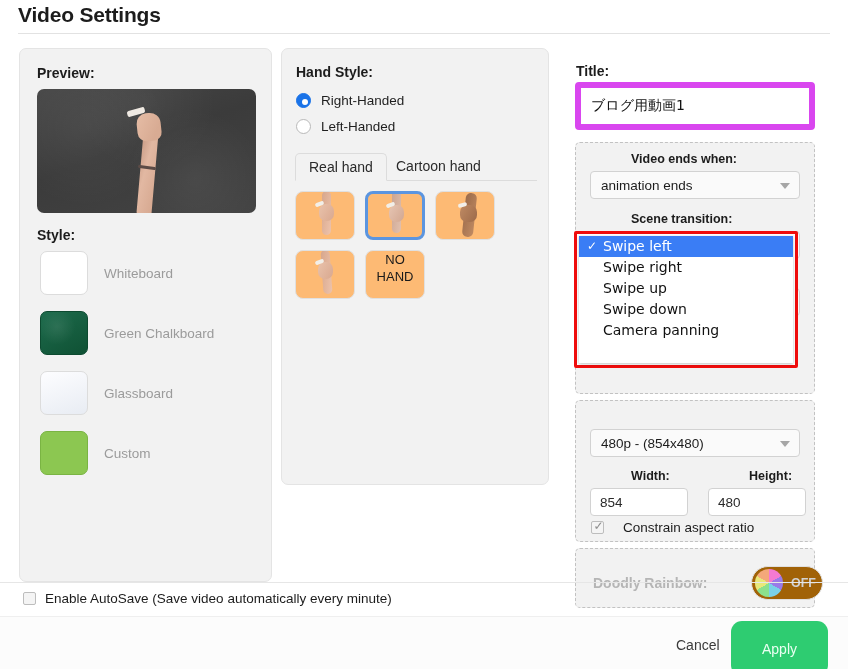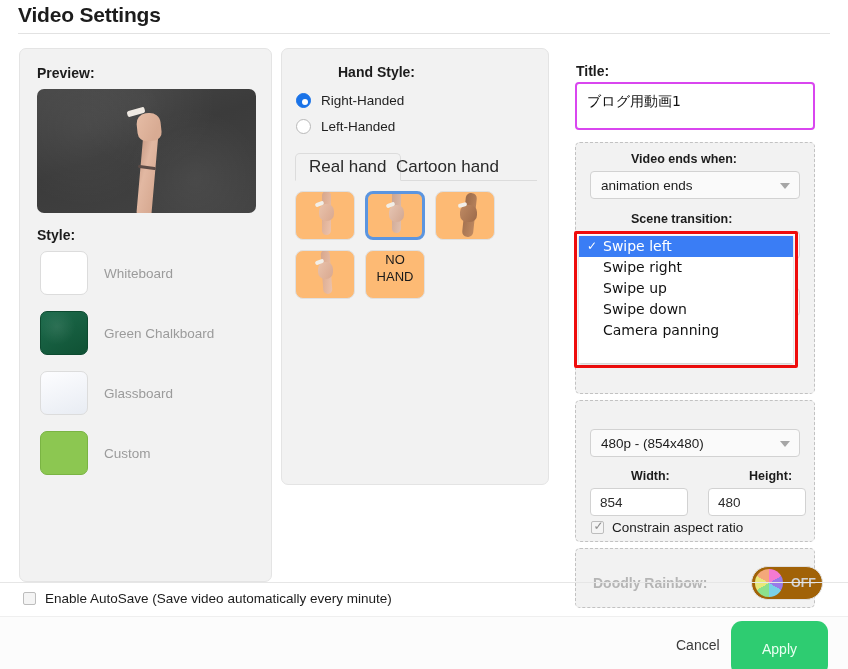--- a/index.html
+++ b/index.html
@@ -104,40 +104,40 @@
   }
   .sw-glass { background: linear-gradient(160deg,#fdfdff,#e8ecf3); }
   .sw-custom{ background: #8cc751; border-color:#7ab443; }
   .style-name {
     margin-left: 16px; font-size: 13.5px; color: #9b9b9b;
   }
   .style-row.selected .style-name { color:#161616; font-weight: bold; }
 
   
   .hand-panel { position: absolute; left:0; top:0; width: 268px; height: 437px; }
-  .hand-label { position: absolute; left: 14px; top: 15px; margin-left: 42px; }
+  .hand-label { position: absolute; left: 14px; top: 15px; }
   .radio-row { position: absolute; left: 14px; font-size: 13.5px; display:flex; align-items:center; }
   .radio-row.r1 { top: 44px; }
   .radio-row.r2 { top: 70px; }
   .radio {
     width: 15px; height: 15px; border-radius: 50%;
     border: 1px solid #b9b9b9; background: #fff; margin-right: 10px;
     flex: 0 0 auto; position: relative;
   }
   .radio.on { background: #1a73e8; border-color: #1a73e8; }
   .radio.on::after {
     content:""; position:absolute; left:4.5px; top:4.5px;
     width:6px; height:6px; border-radius:50%; background:#fff;
   }
 
   .tabs { position: absolute; left: 13px; top: 104px; width: 242px; height: 28px; }
   .tabs-rule { position:absolute; left:0; bottom:0; width: 242px; height:1px; background:#dcdcdc; }
   .tab {
     position: absolute; top: 0; height: 28px; line-height: 27px;
-    font-size: 17px; color:#2a2a2a; padding: 0 13px;
+    font-size: 14px; color:#2a2a2a; padding: 0 13px;
   }
   .tab.active {
     background:#f2f2f2;
     border:1px solid #dcdcdc; border-bottom: 1px solid #f2f2f2;
     border-radius: 5px 5px 0 0; left: 0;
     line-height: 26px;
   }
   .tab.idle { left: 88px; }
 
   .hand-grid { position: absolute; left: 13px; top: 142px; width: 246px; }
@@ -184,21 +184,21 @@
   }
   .toggle-on .knob {
     position:absolute; right: 3px; top: 3px;
     width: 28px; height: 28px; border-radius: 50%; background:#fff;
   }
 
   
   .title-label { position:absolute; left: 17px; top: 15px; }
   .title-box {
     position:absolute; left: 16px; top: 34px; width: 240px; height: 48px;
-    border:2px solid #d946ef; border-radius: 4px; background:#fff;
+    border:6px solid #d946ef; border-radius: 4px; background:#fff;
     font-size: 14px; color:#121212; padding: 9px 10px;
     font-family: "DejaVu Sans", sans-serif;
     resize:none; outline:none; overflow:hidden;
   }
 
   .dashed-box {
     position:absolute; border: 1px dashed #c2c2c2; border-radius: 5px;
     background: #f2f2f2;
   }
   .box-ends { left: 16px; top: 94px; width: 240px; height: 252px; }
@@ -245,21 +245,21 @@
     background:#fff; font-size: 13.5px; color:#2a2a2a; padding: 0 9px; outline:none;
   }
   .chk {
     width: 13px; height: 13px; border:1px solid #bdbdbd; border-radius:2px;
     background:#f4f4f4; display:inline-block; position:relative; flex:0 0 auto;
   }
   .chk.checked::after {
     content:"\2713"; position:absolute; left:1.5px; top:-3px;
     font-size: 12px; color:#8d8d8d;
   }
-  .chk-row { position:absolute; left: 32px; top: 472px; display:flex; align-items:center; gap:8px;
+  .chk-row { position:absolute; left: 32px; top: 472px; display:flex; align-items:center; gap:19px;
              font-size: 13.5px; color:#1c1c1c; }
 
   .rain-label { position:absolute; left: 34px; top: 527px; font-size: 14px;
                 font-weight: bold; color:#b5b5b5; }
   .toggle-off {
     position:absolute; left: 192px; top: 518px; width: 72px; height: 34px;
     border-radius: 17px; background:#a16207; border:1px solid #e0e0e0;
     display:flex; align-items:center;
   }
   .toggle-off .wheel {

